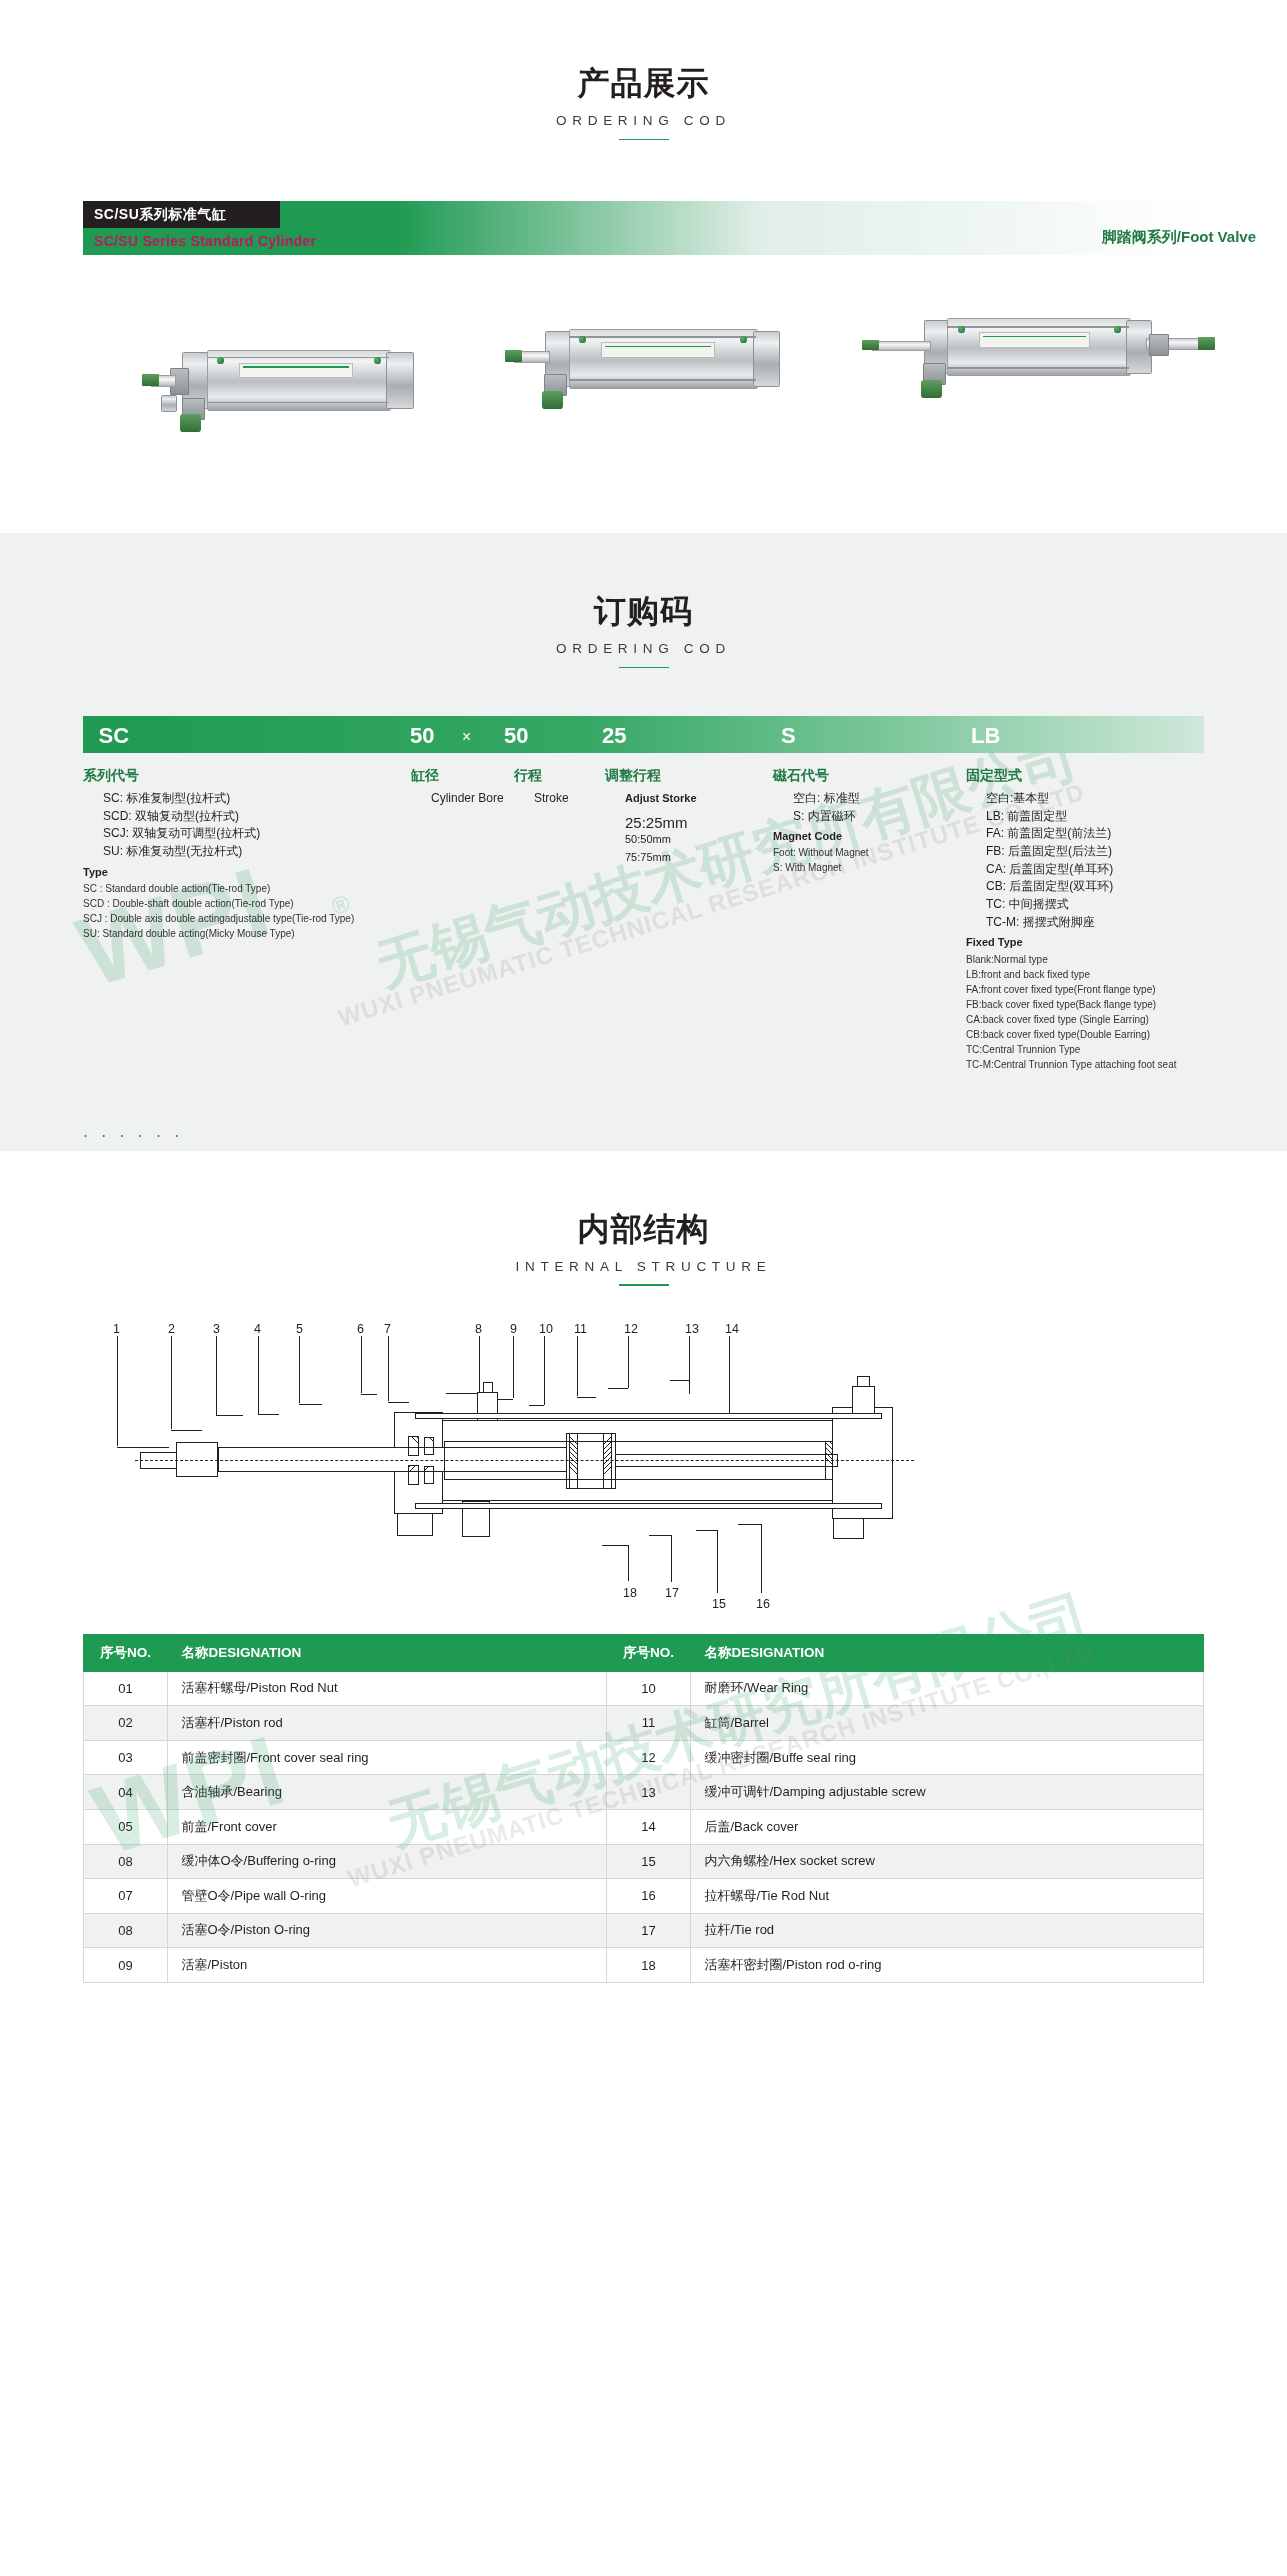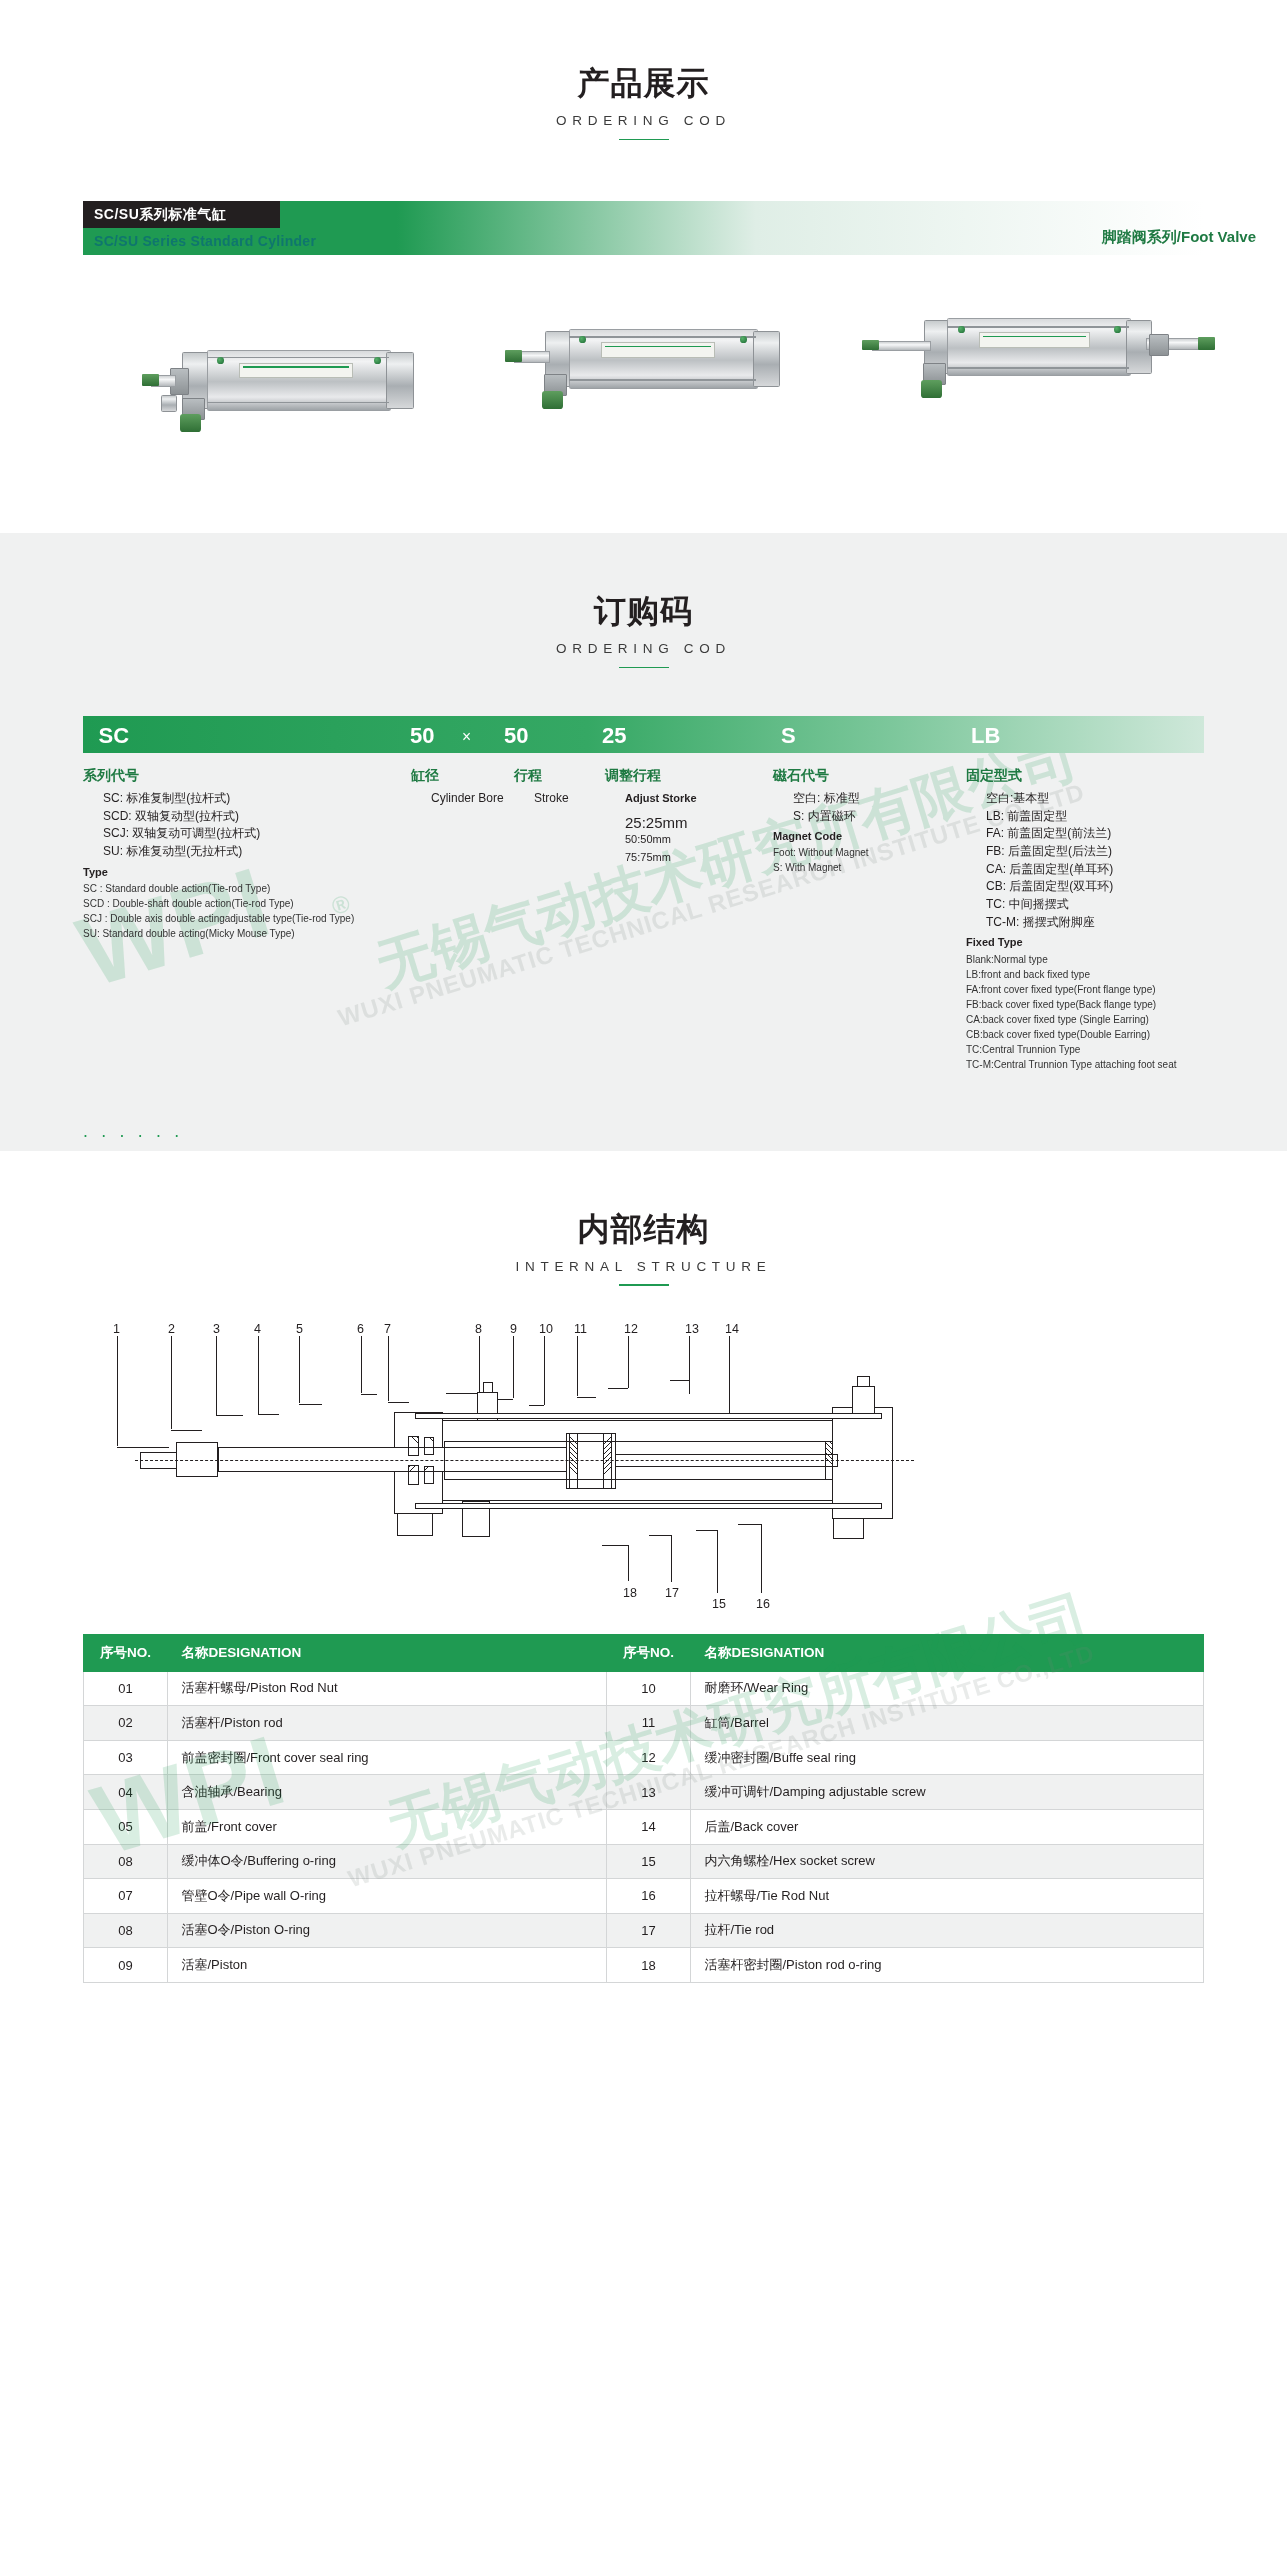--- a/index.html
+++ b/index.html
@@ -35,21 +35,21 @@
     background:linear-gradient(to right,#1f9a52 0%, #1f9a52 28%, #dfeee6 60%, #ffffff 100%);
   }
   .bar-black{
     position:absolute;left:83px;top:0;width:197px;height:27px;background:#231f20;
   }
   .bar-cn{
     position:absolute;left:94px;top:5.2px;color:#ffffff;font-size:14px;font-weight:bold;
     letter-spacing:0.5px;
   }
   .bar-en{
-    position:absolute;left:94px;top:32px;color:#0f766e;font-size:14px;font-weight:bold;
+    position:absolute;left:94px;top:32px;color:#be185d;font-size:14px;font-weight:bold;
     letter-spacing:0.3px;
   }
   .bar-right{
     position:absolute;right:31px;top:27px;color:#1f7a43;font-size:15px;font-weight:bold;margin-left:9px;
   }
 
   
   .photos{
     position:relative;height:239px;margin-top:15.6px;
   }

